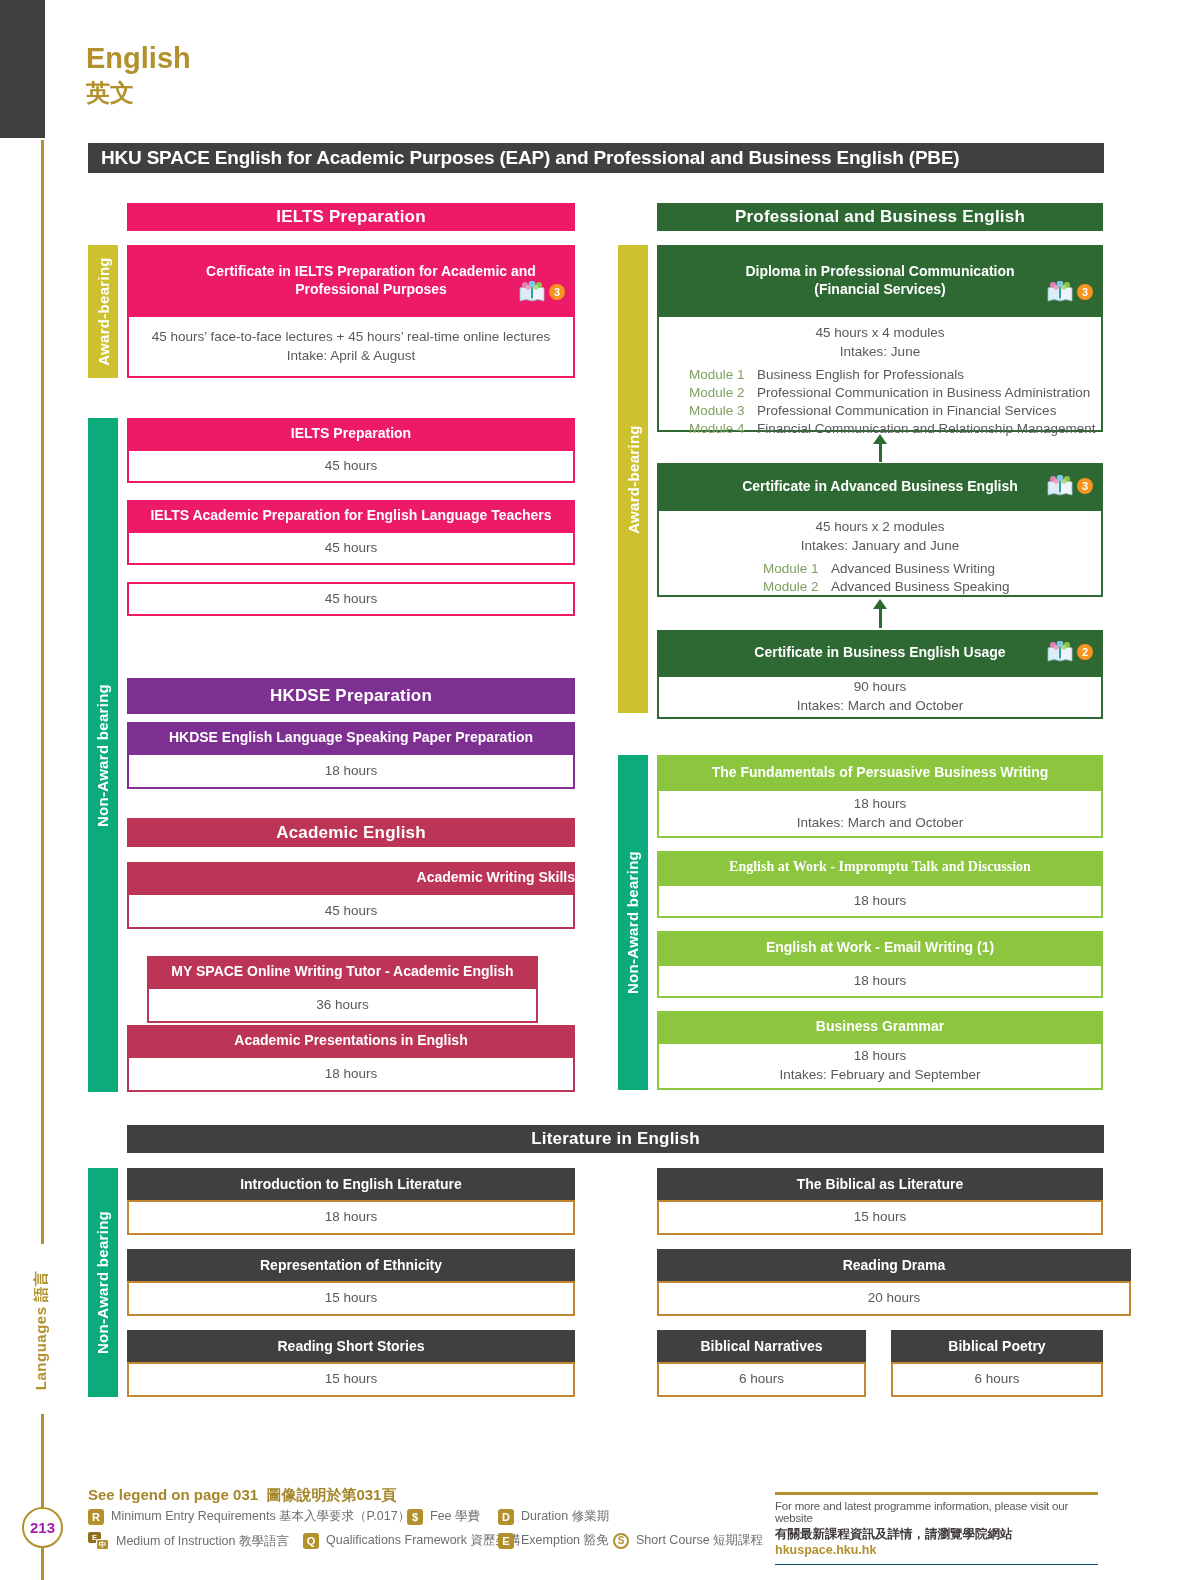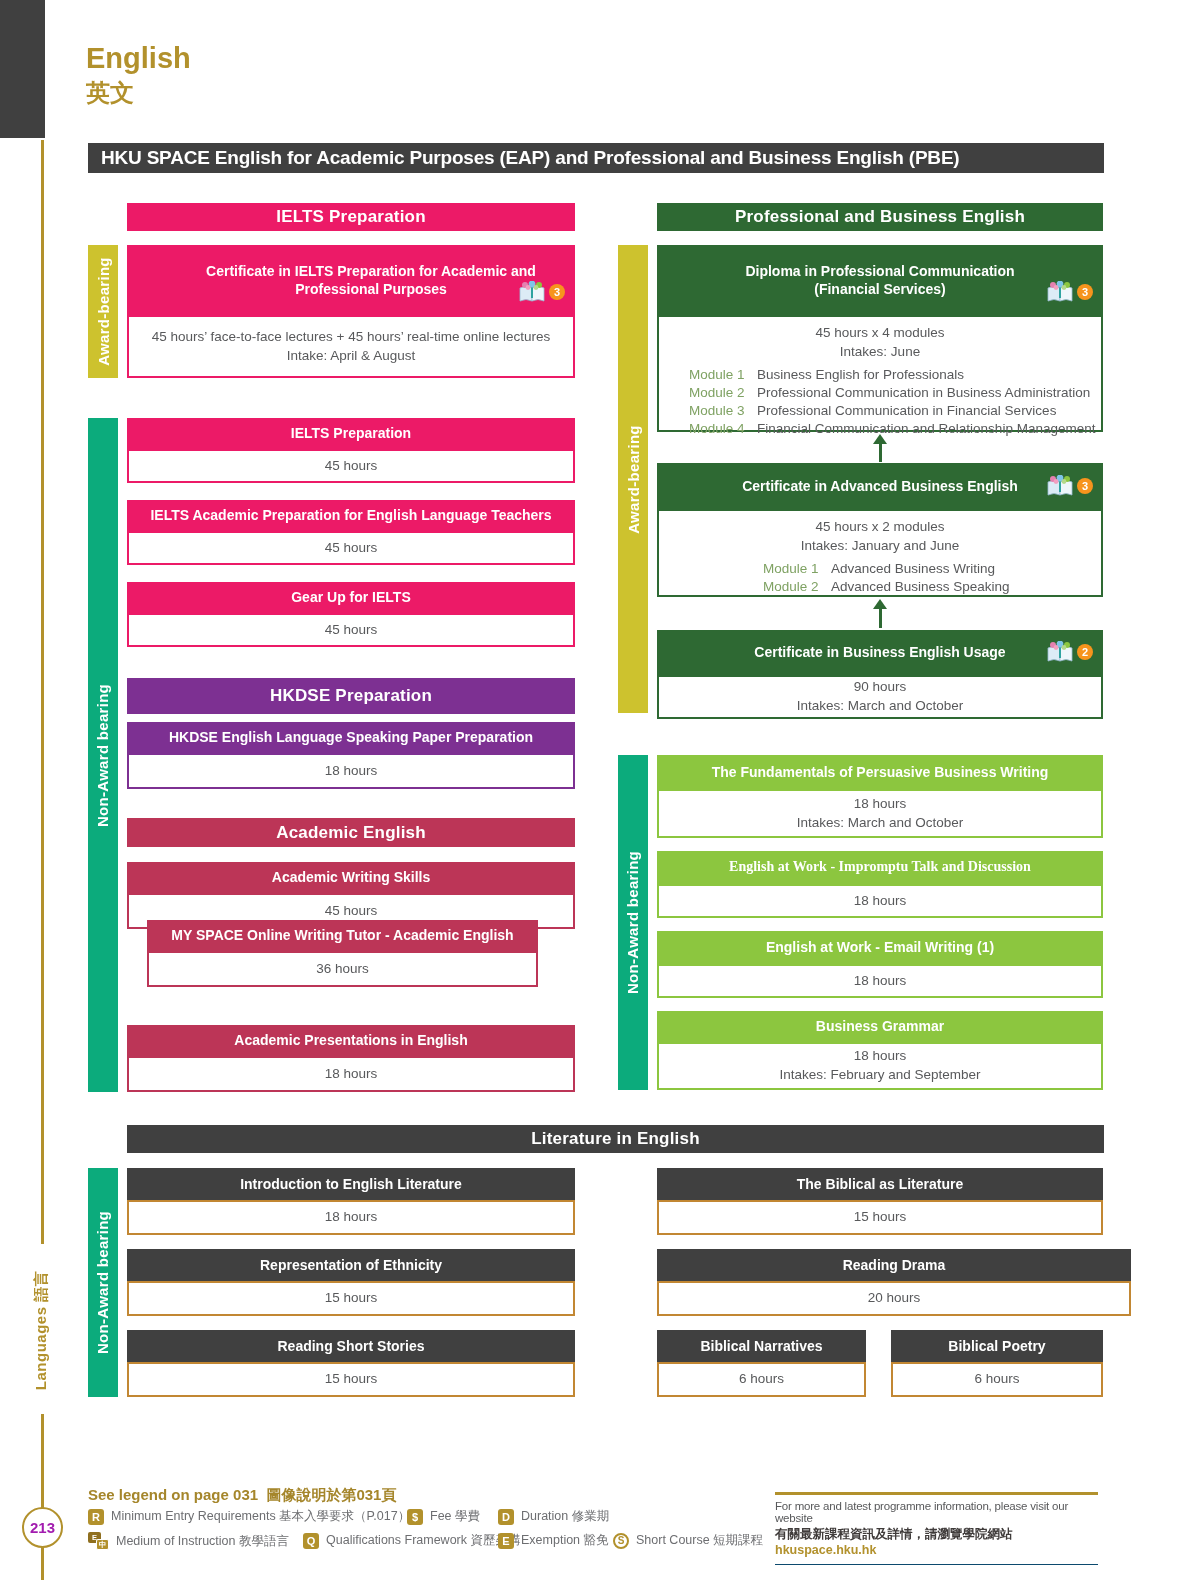--- a/index.html
+++ b/index.html
@@ -142,48 +142,45 @@
   </div>
   <div class="box" style="left:127px;top:500px;width:448px;">
     <div class="bhead pink-bg" style="height:31px;">
         <span>IELTS Academic Preparation for English Language Teachers</span>
       </div>
     <div class="bbody pink-bd" style="height:34px;">
         <span>45 hours</span>
       </div>
   </div>
   <div class="box" style="left:127px;top:582px;width:448px;">
-    <div class="bhead pink-bg" style="height:31px;">
-        <span>Gear Up for IELTS</span>
-      </div>
     <div class="bbody pink-bd" style="height:34px;">
         <span>45 hours</span>
       </div>
   </div>
 
   <div class="abs sec-head purple-bg" style="left:127px;top:678px;width:448px;height:36px;">HKDSE Preparation</div>
   <div class="box" style="left:127px;top:722px;width:448px;">
     <div class="bhead purple-bg" style="height:31px;">
         <span>HKDSE English Language Speaking Paper Preparation</span>
       </div>
     <div class="bbody purple-bd" style="height:36px;">
         <span>18 hours</span>
       </div>
   </div>
 
   <div class="abs sec-head crimson-bg" style="left:127px;top:818px;width:448px;height:29px;">Academic English</div>
   <div class="box" style="left:127px;top:862px;width:448px;">
-    <div class="bhead crimson-bg" style="height:31px;">
+    <div class="bhead crimson-bg" style="height:31px;justify-content:flex-end;">
         <span>Academic Writing Skills</span>
       </div>
     <div class="bbody crimson-bd" style="height:36px;">
         <span>45 hours</span>
       </div>
   </div>
-  <div class="box" style="left:127px;top:920px;width:411px;padding-left:20px;">
+  <div class="box" style="left:127px;top:956px;width:411px;padding-left:20px;">
     <div class="bhead crimson-bg" style="height:31px;">
         <span>MY SPACE Online Writing Tutor - Academic English</span>
       </div>
     <div class="bbody crimson-bd" style="height:36px;">
         <span>36 hours</span>
       </div>
   </div>
   <div class="box" style="left:127px;top:1025px;width:448px;">
     <div class="bhead crimson-bg" style="height:31px;">
         <span>Academic Presentations in English</span>

